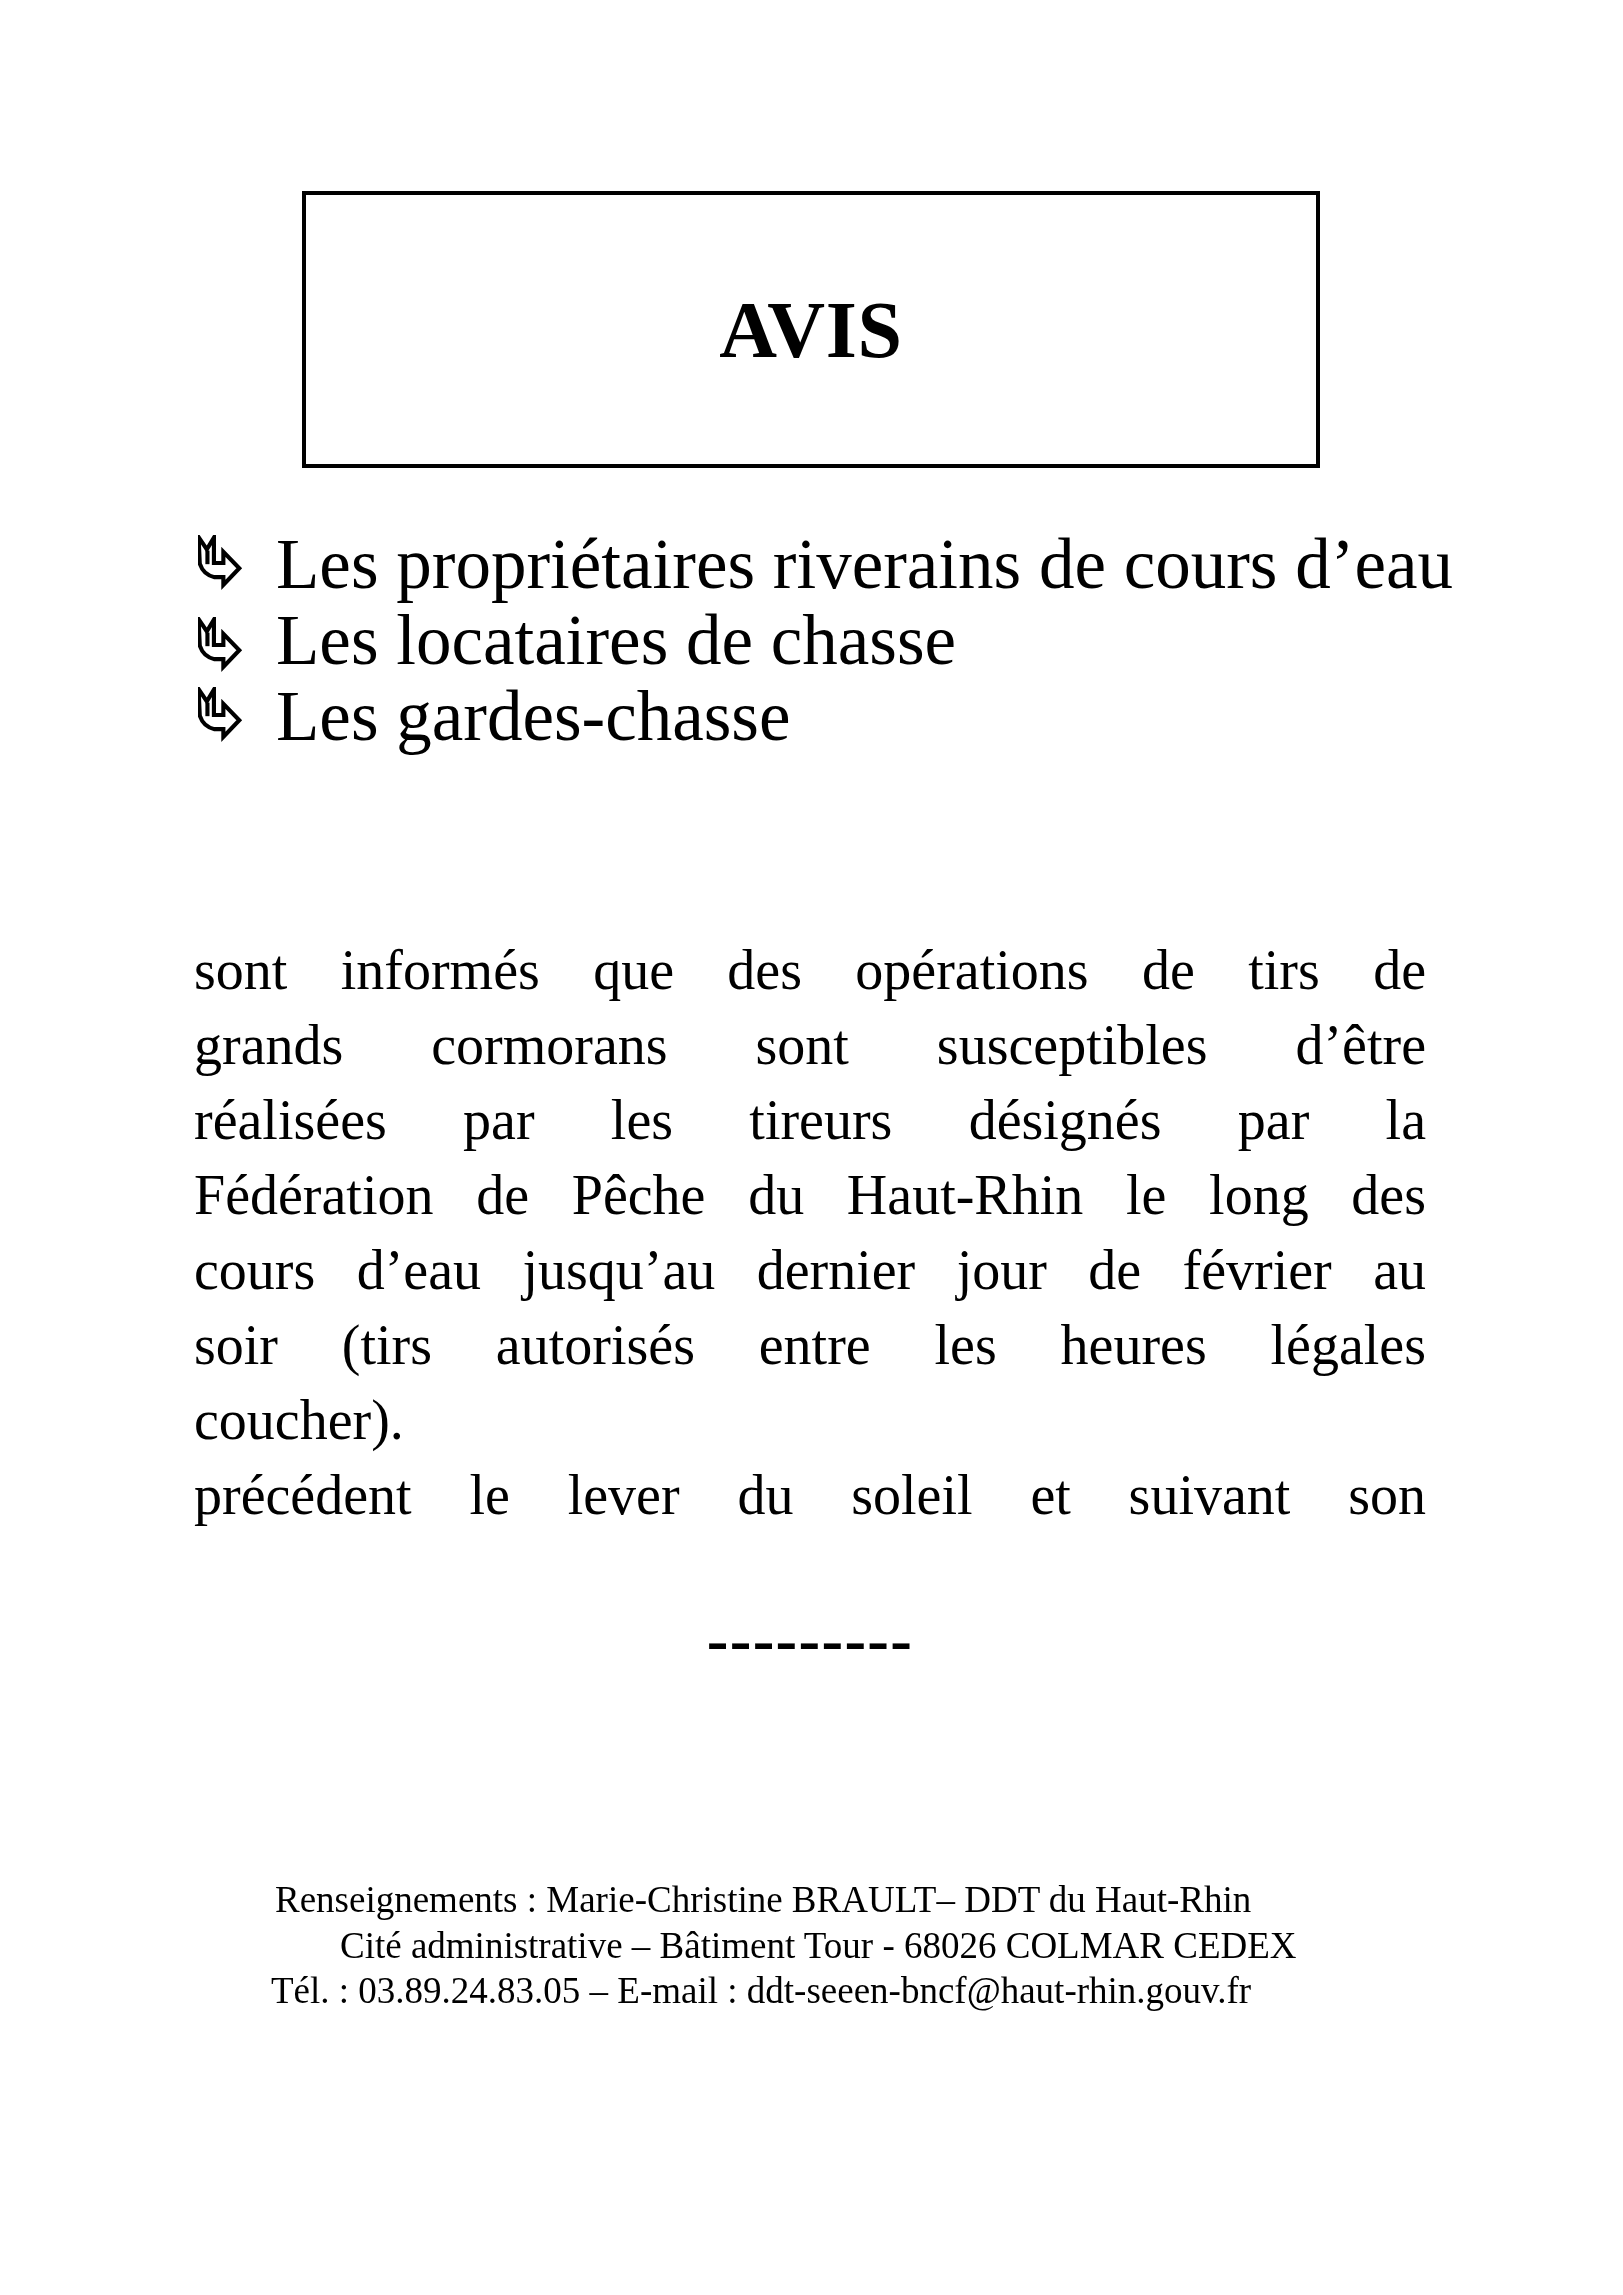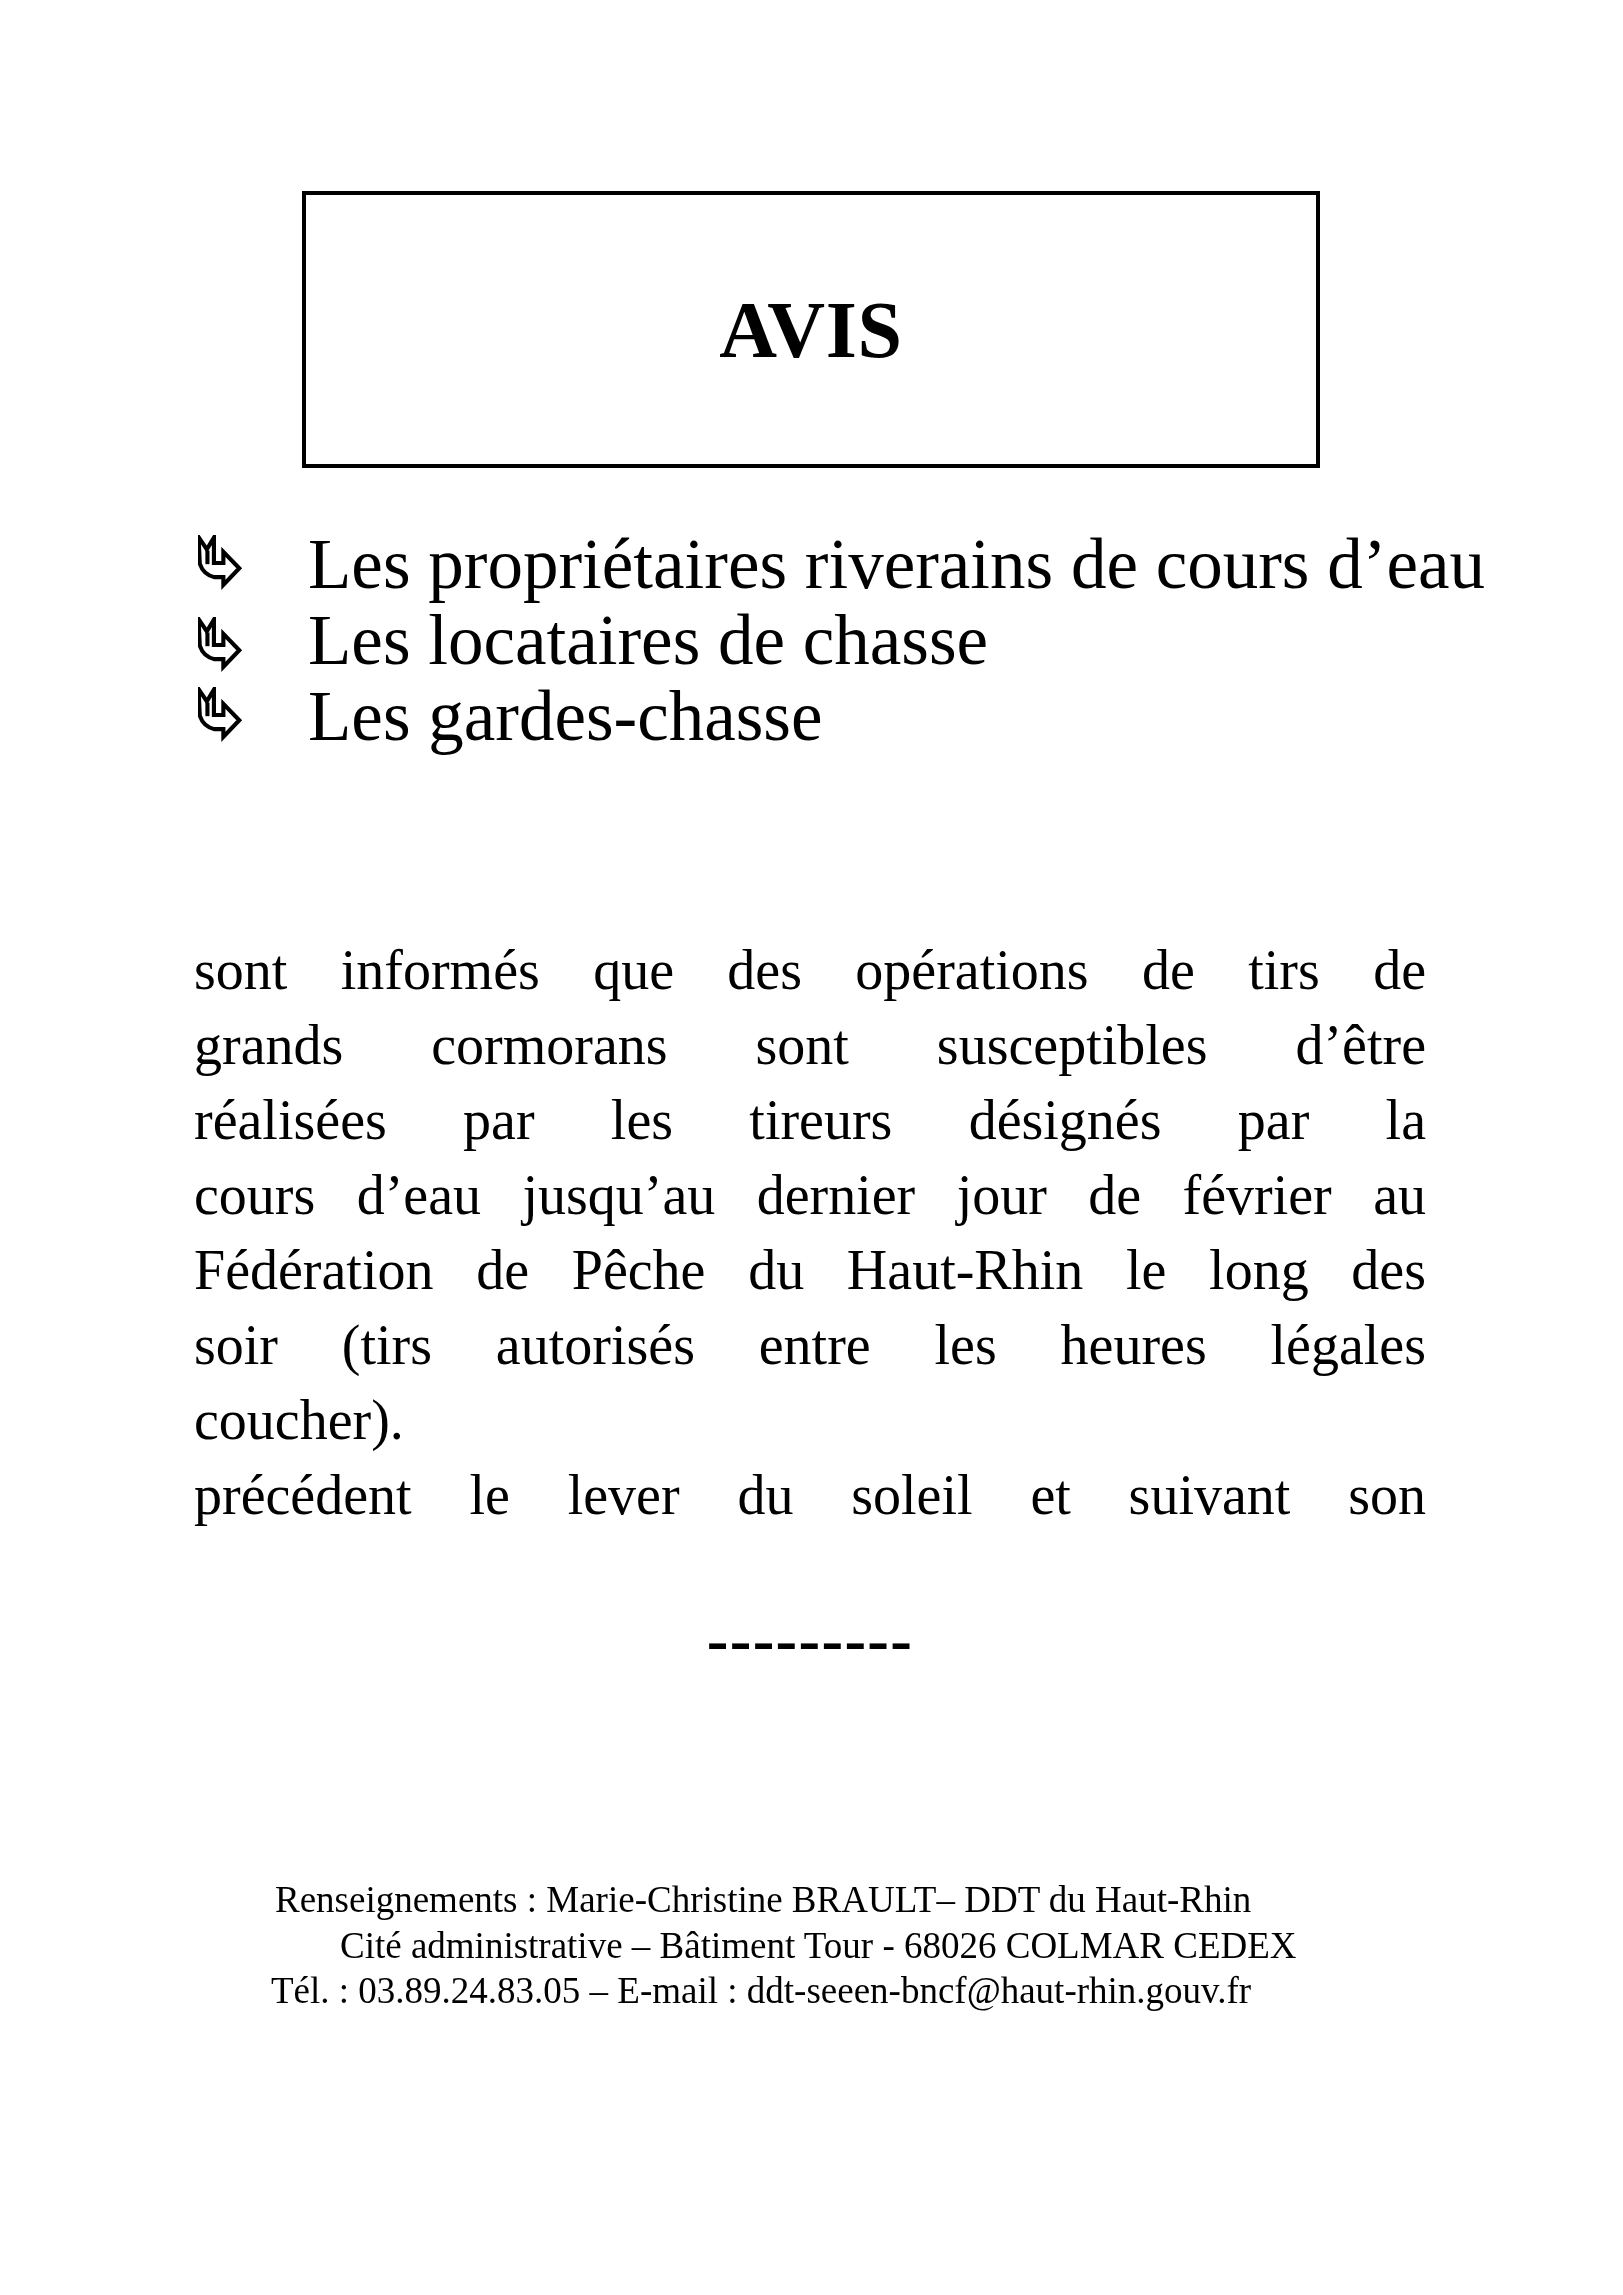--- a/index.html
+++ b/index.html
@@ -42,21 +42,21 @@
     display: flex;
     align-items: flex-start;
   }
   .bullet-item .glyph {
     flex: 0 0 auto;
     margin-top: 9.2px;
     width: 46px;
     height: 56px;
   }
   .bullet-item .bullet-text {
-    margin-left: 64px;
+    margin-left: 32px;
     font-size: 71px;
     line-height: 76px;
     white-space: nowrap;
   }
   .bullet-1 { top: 526px; }
   .bullet-2 { top: 602px; align-items: center; }
   .bullet-3 { top: 678px; }
 
   
   .body-text {
@@ -130,22 +130,22 @@
       <path d="M1 1 L15 22 L27 2 L27 45 L43 45 L43 26 L70 54 L43 82 L43 69 L28 69 Q9 65 3 46 Z" fill="#ffffff" stroke="#000000" stroke-width="7" stroke-linejoin="miter"></path>
       <line x1="16" y1="24" x2="16" y2="47" stroke="#000000" stroke-width="7"></line>
     </svg>
     <span class="bullet-text">Les gardes-chasse</span>
   </div>
 
   <div class="body-text">
     <div class="jline">sont informés que des opérations de tirs de</div>
     <div class="jline">grands cormorans sont susceptibles d’être</div>
     <div class="jline">réalisées par les tireurs désignés par la</div>
+    <div class="jline">Fédération de Pêche du Haut-Rhin le long des</div>
     <div class="jline">cours d’eau jusqu’au dernier jour de février au</div>
-    <div class="jline">Fédération de Pêche du Haut-Rhin le long des</div>
     <div class="jline">soir (tirs autorisés entre les heures légales</div>
     <div class="jline jline--last">coucher).</div>
     <div class="jline">précédent le lever du soleil et suivant son</div>
   </div>
 
   <div class="divider-line">---------</div>
 
   <div class="footer-line footer-1">Renseignements : Marie-Christine BRAULT– DDT du Haut-Rhin</div>
   <div class="footer-line footer-2">Cité administrative – Bâtiment Tour - 68026 COLMAR CEDEX</div>
   <div class="footer-line footer-3">Tél. : 03.89.24.83.05 – E-mail : ddt-seeen-bncf@haut-rhin.gouv.fr</div>

